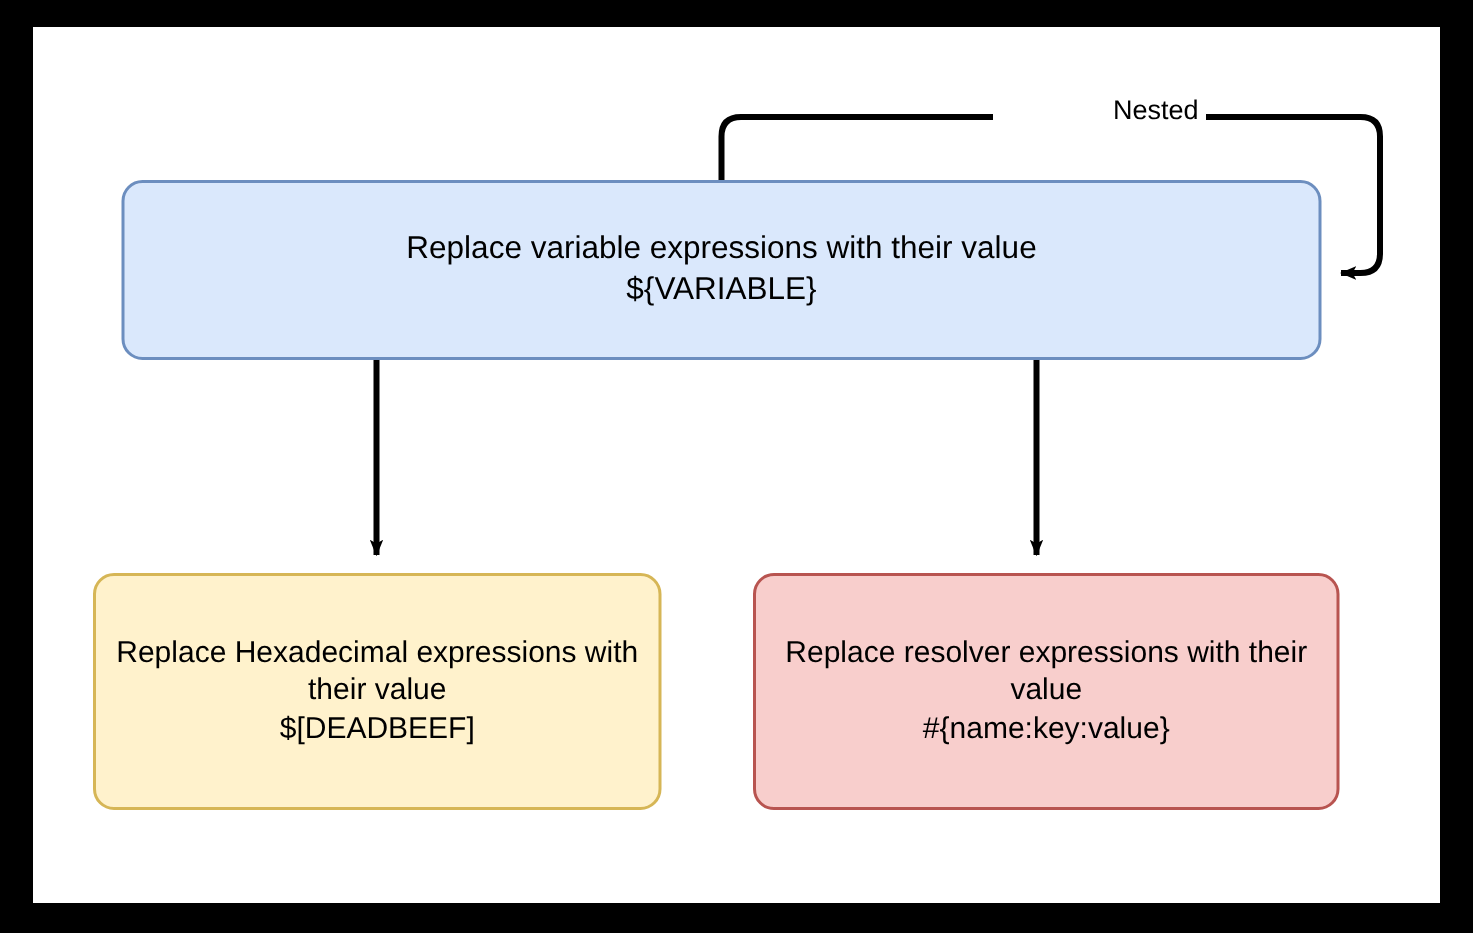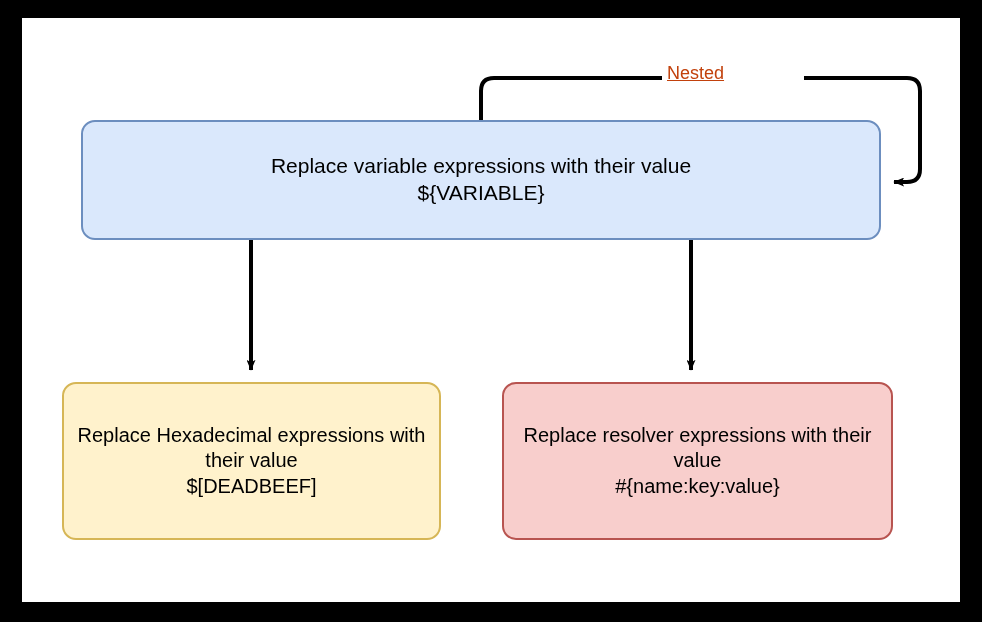--- a/index.html
+++ b/index.html
@@ -76,27 +76,26 @@
     left: 0; top: 0;
     width: 938px;
     height: 584px;
     z-index: 2;
   }
   #nested-label {
     position: absolute;
     left: 645px;
     top: 46px;
     width: 132px;
-    text-align: left;
+    text-align: right;
     font-size: 18px;
-    color: #c2410c;
+    color: #000000;
     background: #ffffff;
     z-index: 4;
     line-height: 1.1;
-    text-decoration: underline;
   }
 </style>
 </head>
 <body>
 
 <div id="frame">
   <div id="canvas">
 
     <svg id="edges" viewBox="0 0 938 584" width="938" height="584" xmlns="http://www.w3.org/2000/svg">
       <defs>

